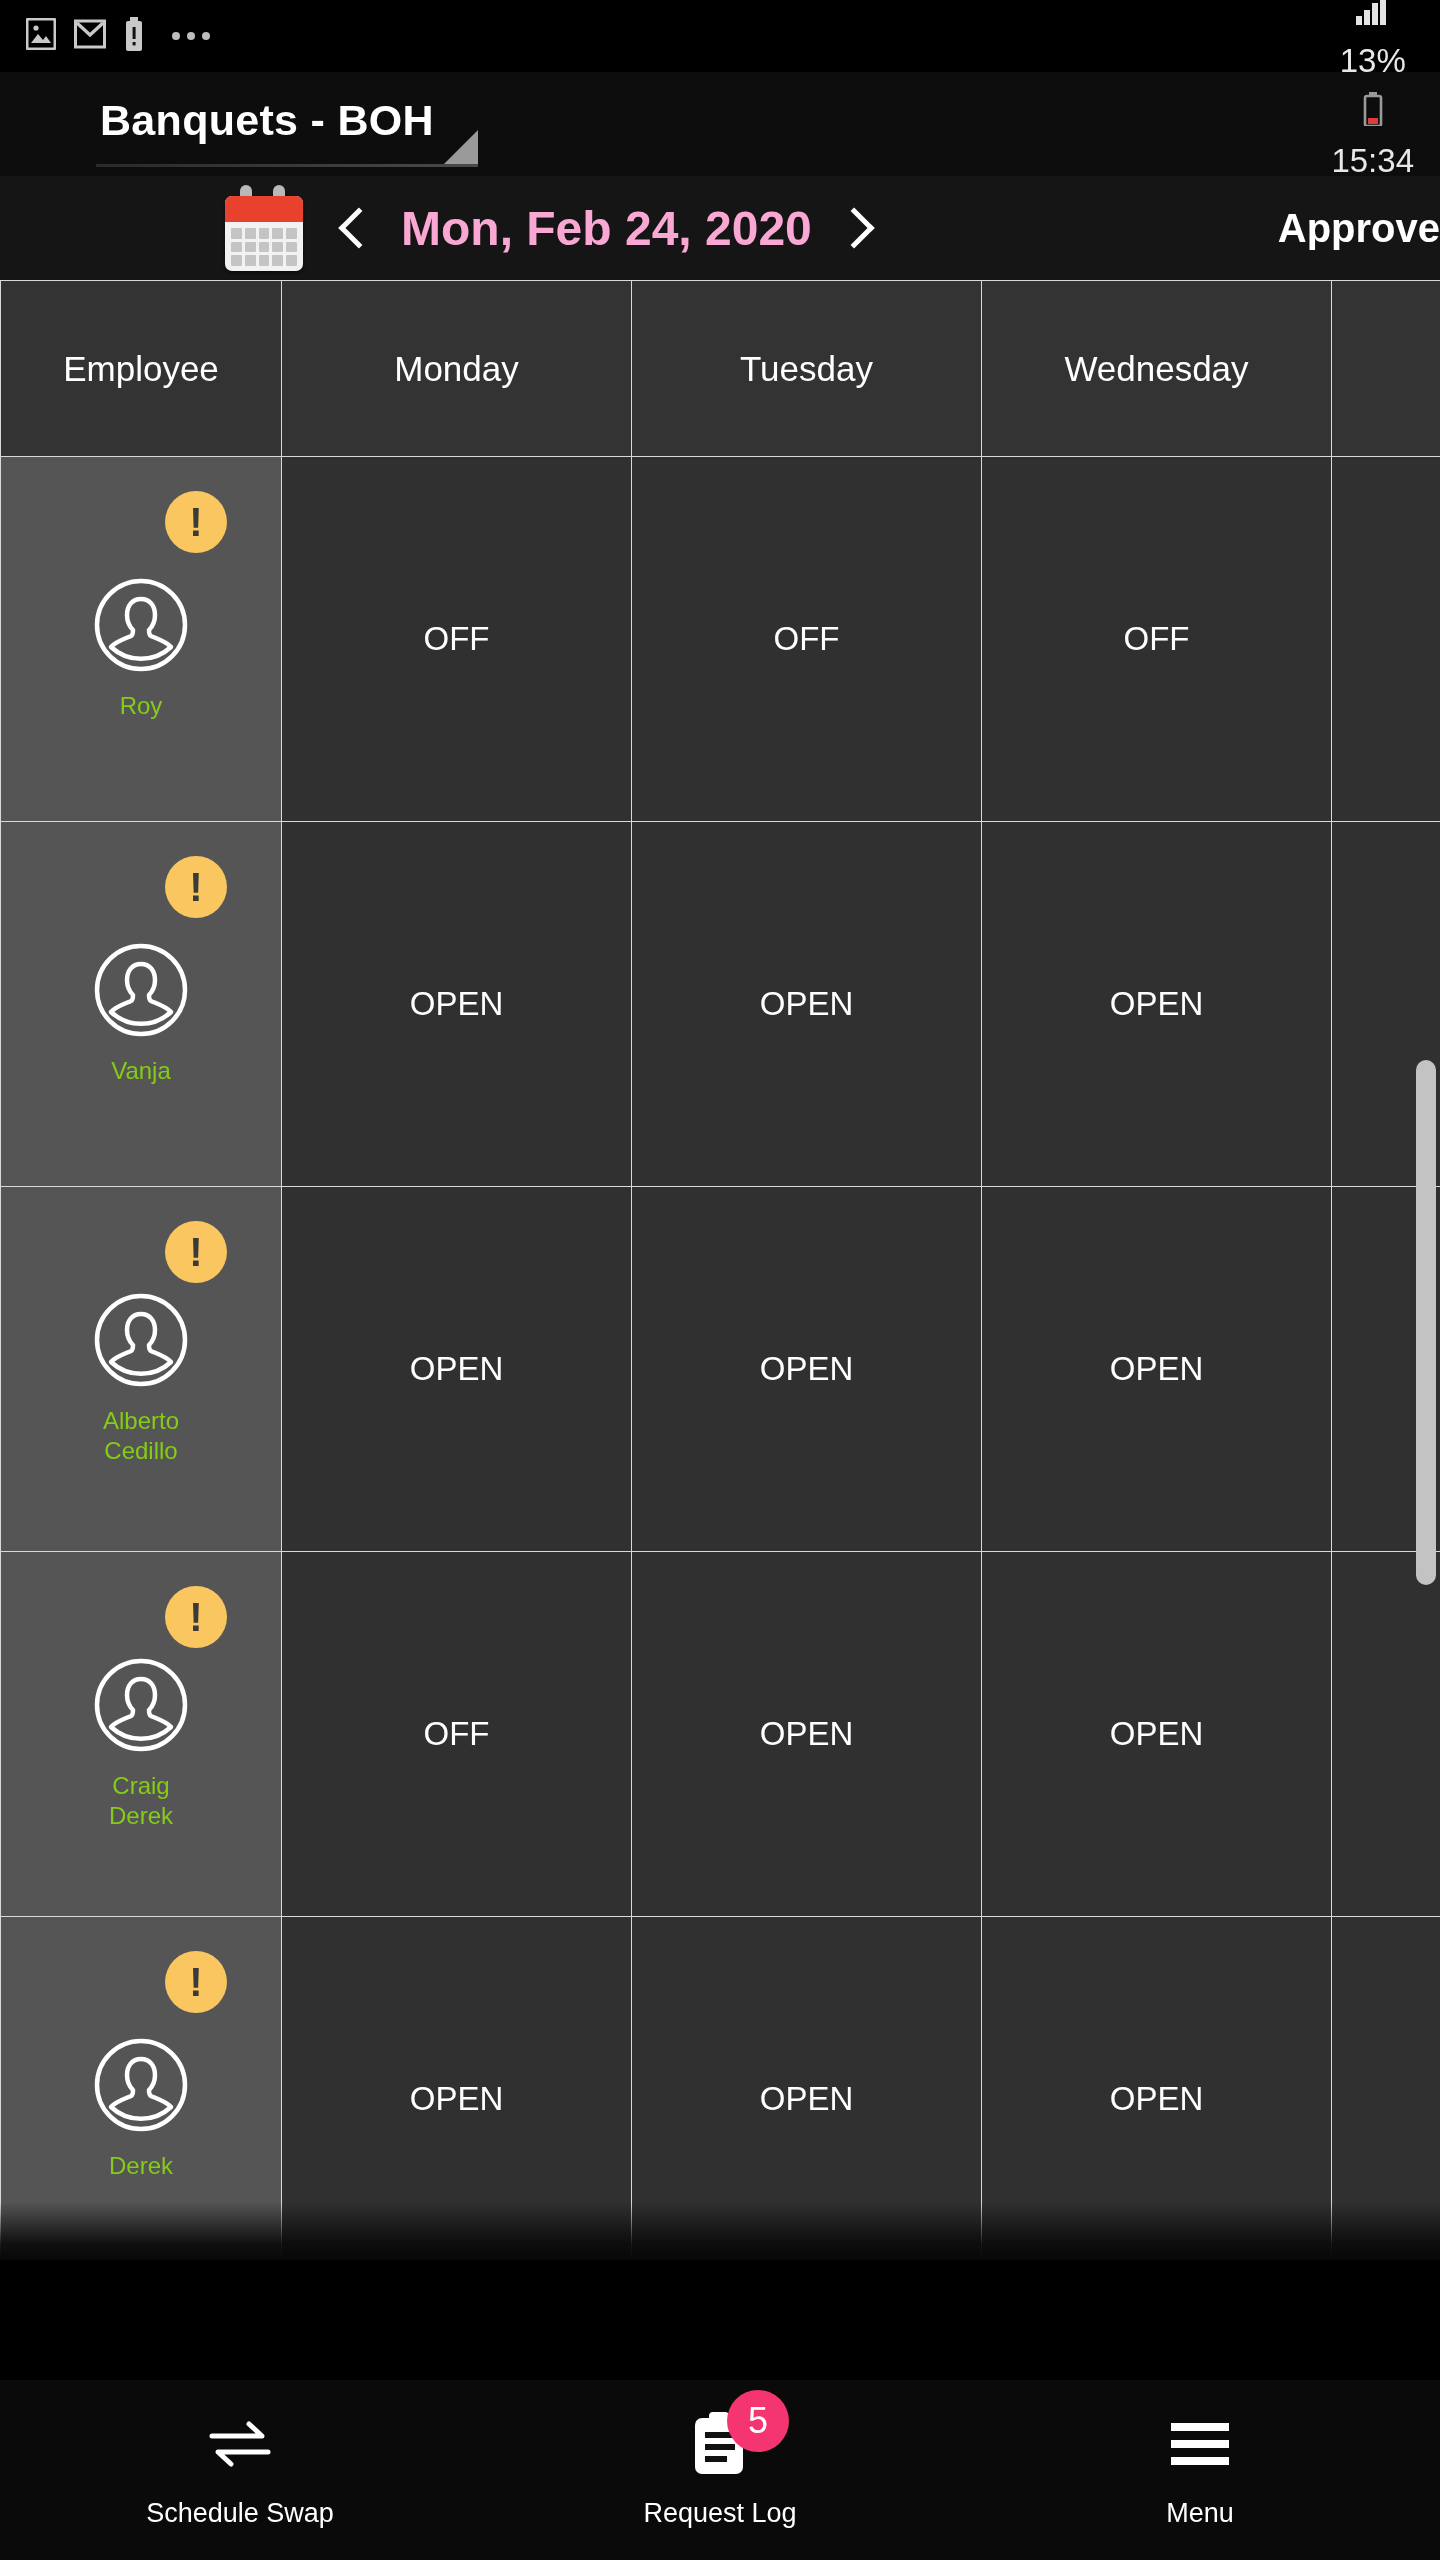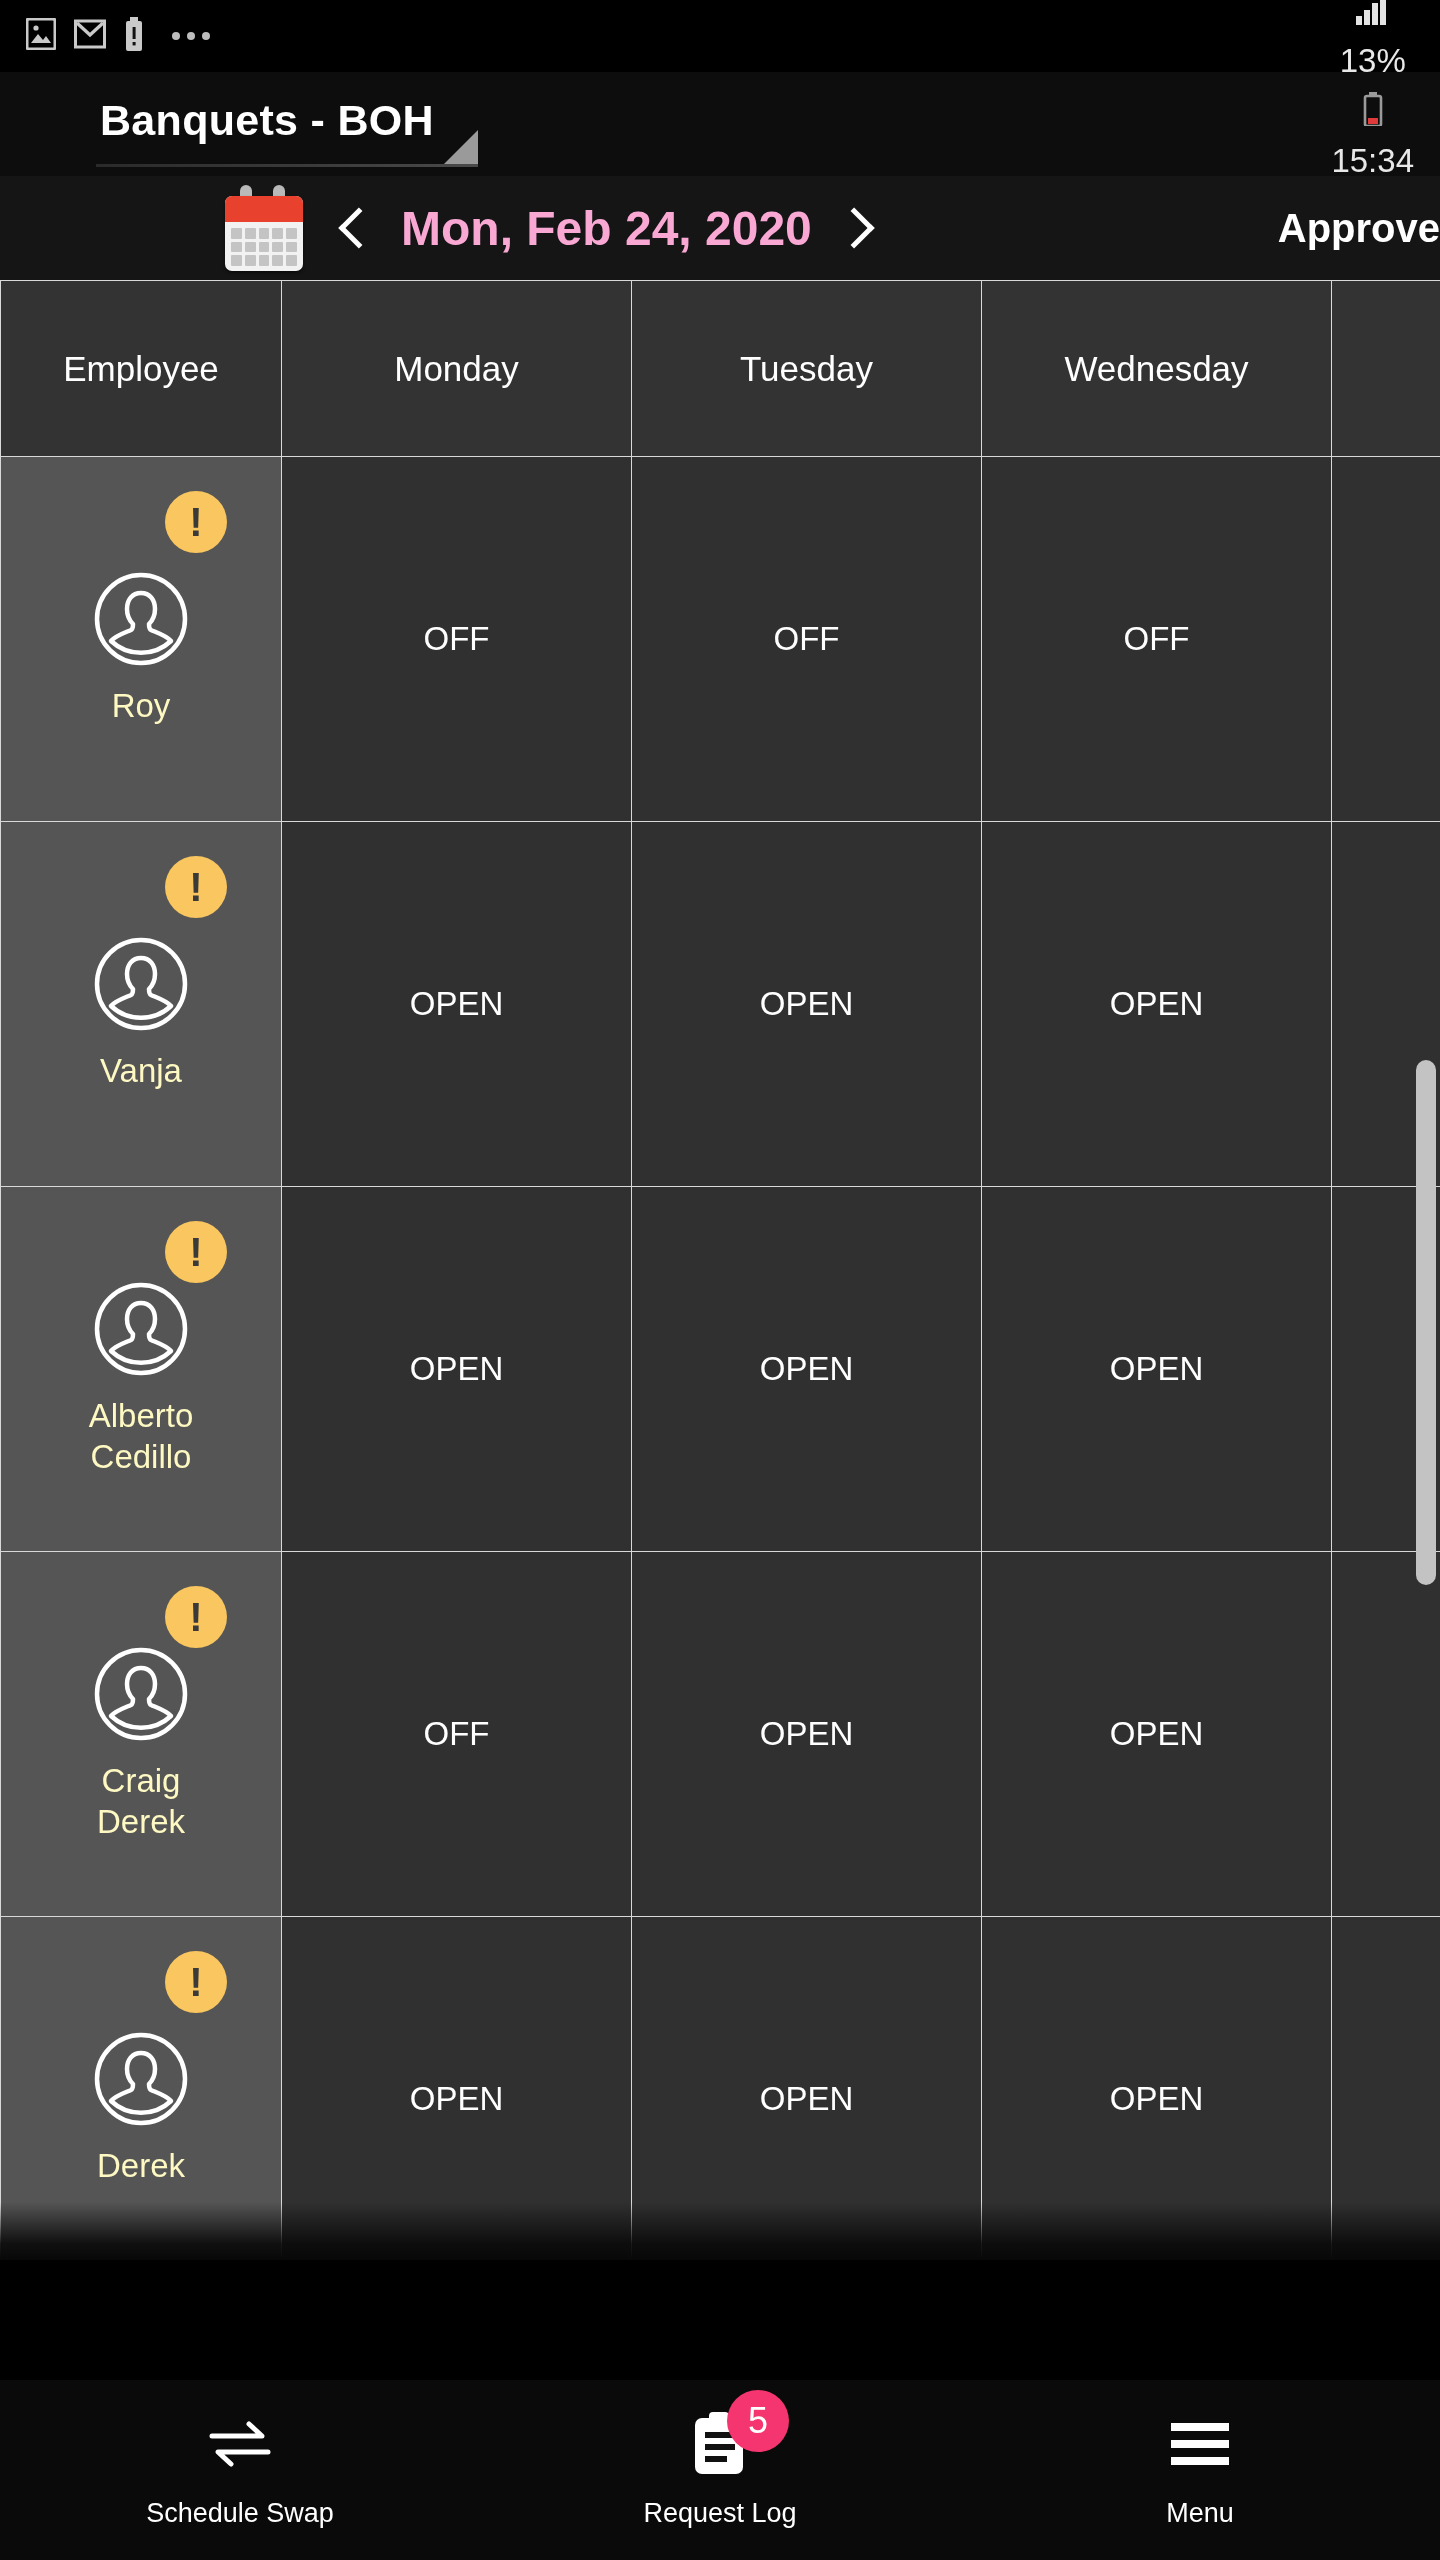--- a/index.html
+++ b/index.html
@@ -142,21 +142,21 @@
     width:62px;height:62px; border-radius:50%;
     background:#f9c65f;
     display:flex; align-items:center; justify-content:center;
     font-size:40px; font-weight:bold; color:#3a3a3a;
     line-height:1;
   }
   .avatar{
     width:100px;height:100px; margin-bottom:12px;
   }
   .emp-name{
-    font-size:33px; color:#fef9c3; line-height:1.25;
+    font-size:24px; color:#84cc16; line-height:1.25;
     max-width:268px; padding:0 6px;
   }
   .emp-name.one-line{ white-space:nowrap; }
 
   
   .fade-mask{
     position:absolute; left:0; bottom:0; width:1440px; height:58px;
     background:linear-gradient(to bottom, rgba(12,12,12,0) 0%, rgba(10,10,10,.92) 72%, rgba(8,8,8,1) 100%);
     pointer-events:none;
   }

